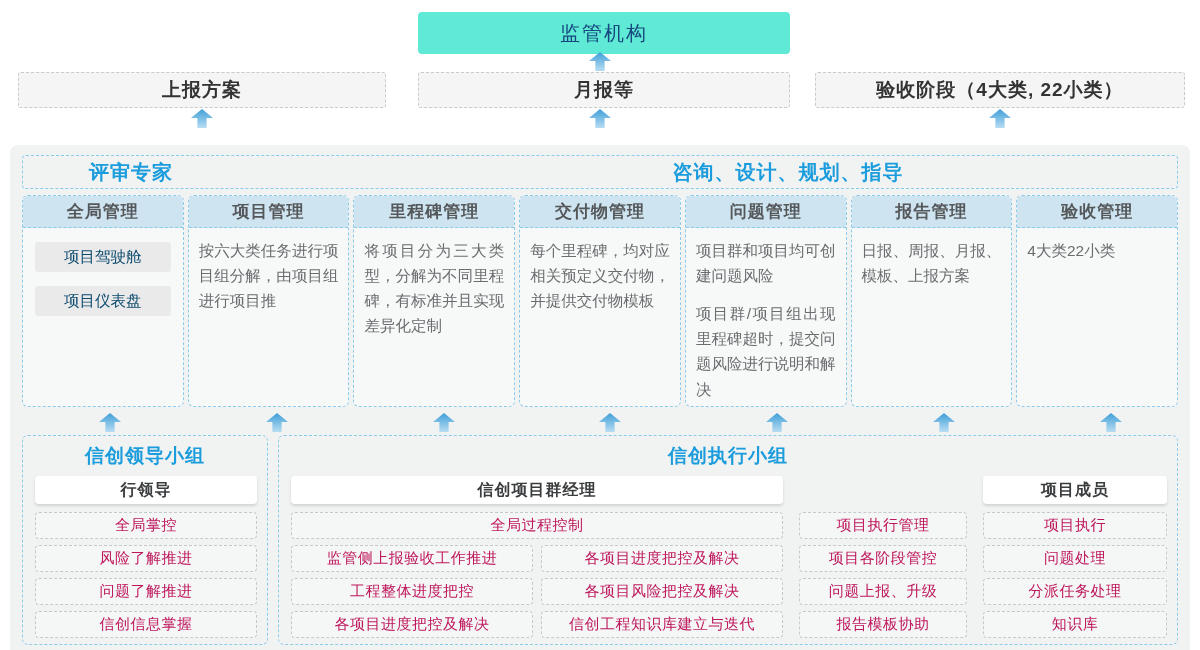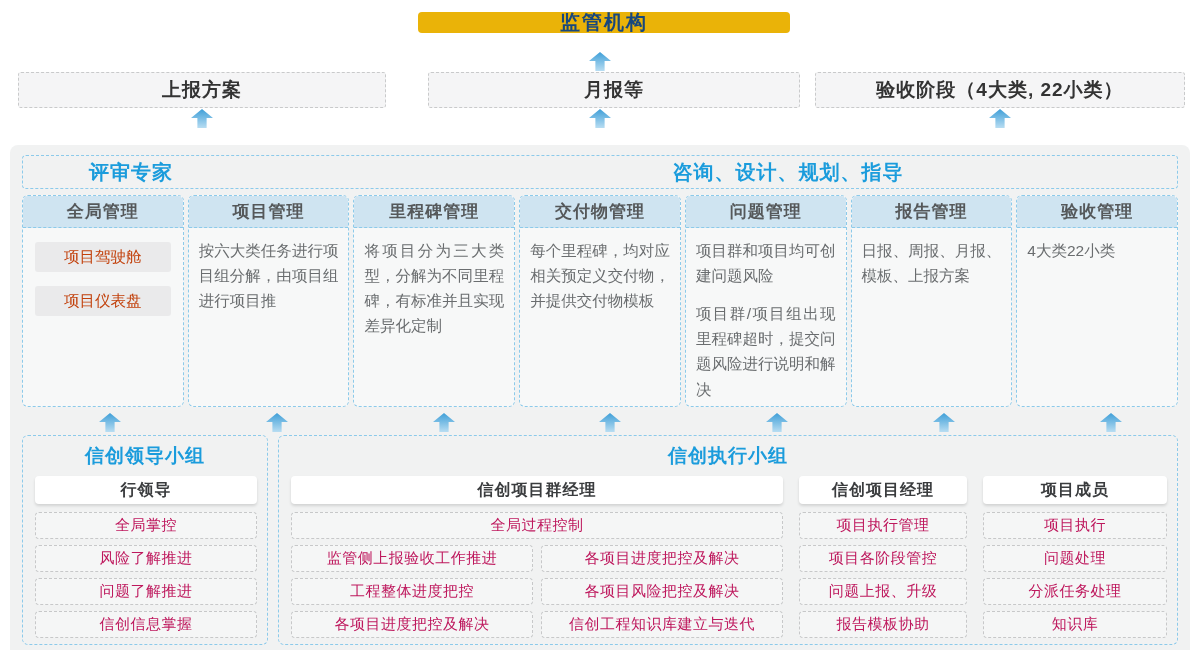--- a/index.html
+++ b/index.html
@@ -1,27 +1,27 @@
 <!DOCTYPE html>
 <html><head>
 <meta charset="utf-8">
 <style>
   * { margin:0; padding:0; box-sizing:border-box; }
   body { font-family:"Liberation Sans","DejaVu Sans",sans-serif; background:#fff; }
   .page { position:relative; width:1200px; height:650px; background:#ffffff; overflow:hidden; }
 
   
-  .regulator { position:absolute; left:418px; top:12px; width:372px; height:21px;
-    background:#eab308; border-radius:4px; display:flex; align-items:center; justify-content:center;
-    color:#17477e; font-size:20px; font-weight:bold; letter-spacing:2px; }
+  .regulator { position:absolute; left:418px; top:12px; width:372px; height:42px;
+    background:#5eead4; border-radius:4px; display:flex; align-items:center; justify-content:center;
+    color:#17477e; font-size:20px; font-weight:normal; letter-spacing:2px; }
   .channel { position:absolute; height:36px; top:72px; background:#f5f5f6;
     border:1px dashed #c9cacb; border-radius:3px; display:flex; align-items:center; justify-content:center;
     color:#333; font-size:19px; font-weight:bold; letter-spacing:1px; }
   .ch-1 { left:18px;  width:368px; }
-  .ch-2 { left:428px; width:372px; }
+  .ch-2 { left:418px; width:372px; }
   .ch-3 { left:815px; width:370px; }
 
   
   .arrow-up { position:absolute; width:22px; height:19px;
     background:linear-gradient(to top,#b8ddf2,#3f9fd8);
     clip-path:polygon(50% 0%,100% 48%,71% 48%,71% 100%,29% 100%,0% 48%,0% 48%);
   }
   .arrow-up.fix { clip-path:polygon(50% 0%,100% 48%,71% 48%,71% 100%,29% 100%,29% 48%,0% 48%); }
 
   
@@ -38,21 +38,21 @@
   .columns { position:absolute; left:12px; top:50px; width:1156px; display:flex; gap:4px; }
   .col { flex:1; height:212px; border:1px dashed #8ccaea; border-radius:6px; background:#f7f8f8; overflow:hidden; }
   .col-head { height:32px; background:#cfe4f1; border-bottom:1px dashed #8ccaea;
     display:flex; align-items:center; justify-content:center;
     color:#55585a; font-size:17px; font-weight:bold; letter-spacing:1px; }
   .col-body { padding:10px 10px; }
   .col-body p { color:#6a6d6f; font-size:15.5px; line-height:1.62;
     text-align:justify; text-justify:inter-character; }
   .col-body p + p { margin-top:13px; }
   .chip { background:#eaeaeb; border-radius:3px; height:30px; margin:4px 2px 14px 2px;
-    display:flex; align-items:center; justify-content:center; color:#c2410c; font-size:15.5px; }
+    display:flex; align-items:center; justify-content:center; color:#0c4a6e; font-size:15.5px; }
 
   
   .mid-arrow { top:268px; }
 
   
   .group { position:absolute; top:290px; height:210px; border:1px dashed #8ccaea; border-radius:6px; }
   .group-title { position:absolute; top:7px; left:0; width:100%; text-align:center;
     color:#1b9cdc; font-size:19px; font-weight:bold; letter-spacing:1px; }
   .leader-group { left:12px; width:246px; }
   .exec-group { left:268px; width:900px; }
@@ -177,21 +177,20 @@
 
       <div class="role-head pm-head">信创项目群经理</div>
       <div class="duty pm-full row-1">全局过程控制</div>
       <div class="duty pm-c1 row-2">监管侧上报验收工作推进</div>
       <div class="duty pm-c1 row-3">工程整体进度把控</div>
       <div class="duty pm-c1 row-4">各项目进度把控及解决</div>
       <div class="duty pm-c2 row-2">各项目进度把控及解决</div>
       <div class="duty pm-c2 row-3">各项目风险把控及解决</div>
       <div class="duty pm-c2 row-4">信创工程知识库建立与迭代</div>
 
-      <div class="role-head pjm-head">信创项目经理</div>
       <div class="duty pjm-duty row-1">项目执行管理</div>
       <div class="duty pjm-duty row-3">问题上报、升级</div>
       <div class="duty pjm-duty row-2">项目各阶段管控</div>
       <div class="duty pjm-duty row-4">报告模板协助</div>
 
       <div class="role-head mem-head">项目成员</div>
       <div class="duty mem-duty row-1">项目执行</div>
       <div class="duty mem-duty row-2">问题处理</div>
       <div class="duty mem-duty row-3">分派任务处理</div>
       <div class="duty mem-duty row-4">知识库</div>

